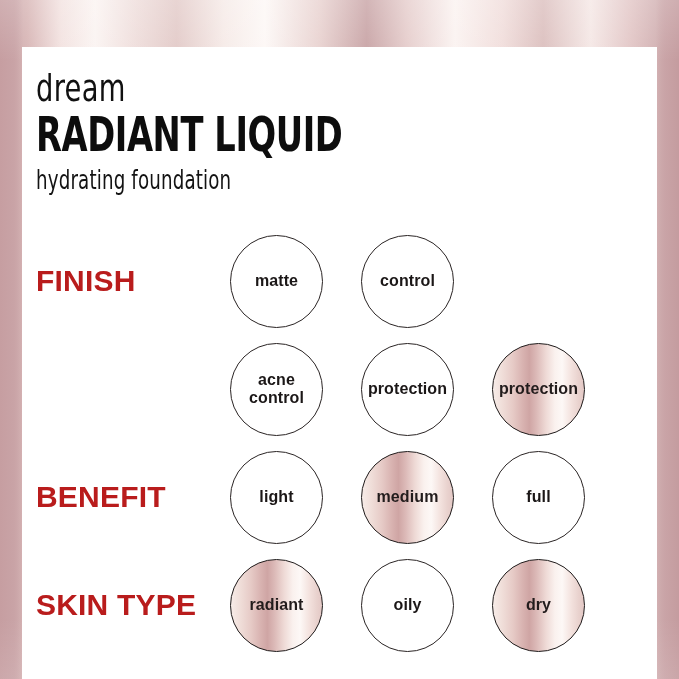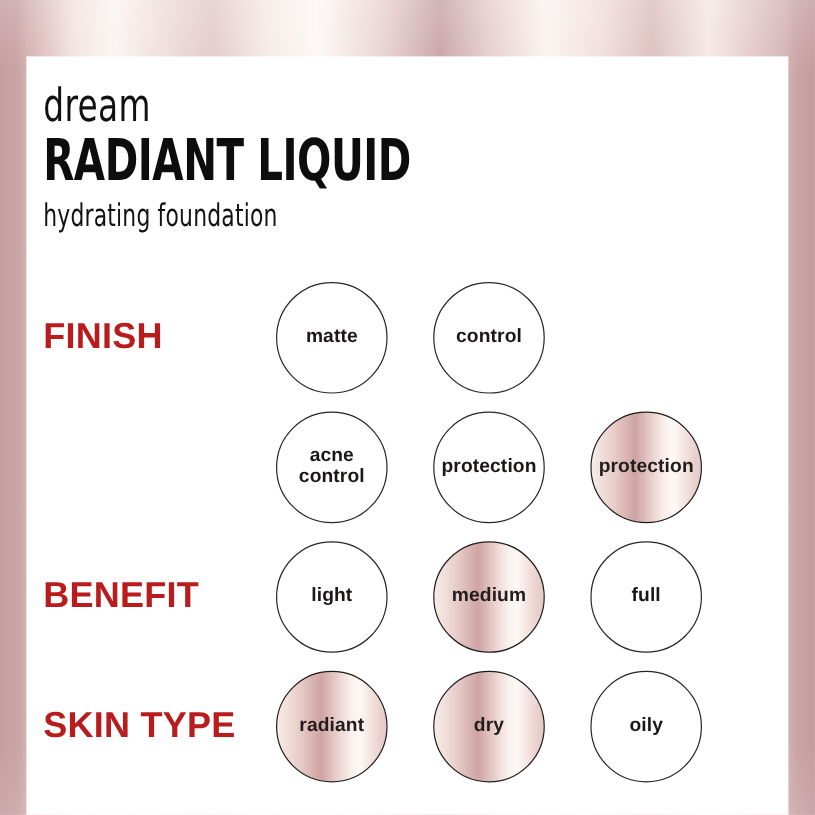--- a/index.html
+++ b/index.html
@@ -254,24 +254,24 @@
               <div class="circle-label">full</div>
             </div>
           </div>
         </div>
         <div class="row">
           <div class="row-label">SKIN TYPE</div>
           <div class="cells">
             <div class="circle highlight">
               <div class="circle-label">radiant</div>
             </div>
+            <div class="circle">
+              <div class="circle-label">oily</div>
+            </div>
             <div class="circle highlight">
               <div class="circle-label">dry</div>
-            </div>
-            <div class="circle">
-              <div class="circle-label">oily</div>
             </div>
           </div>
         </div>
       </div>
 
   </div>
 </div>
 
 </body></html>

